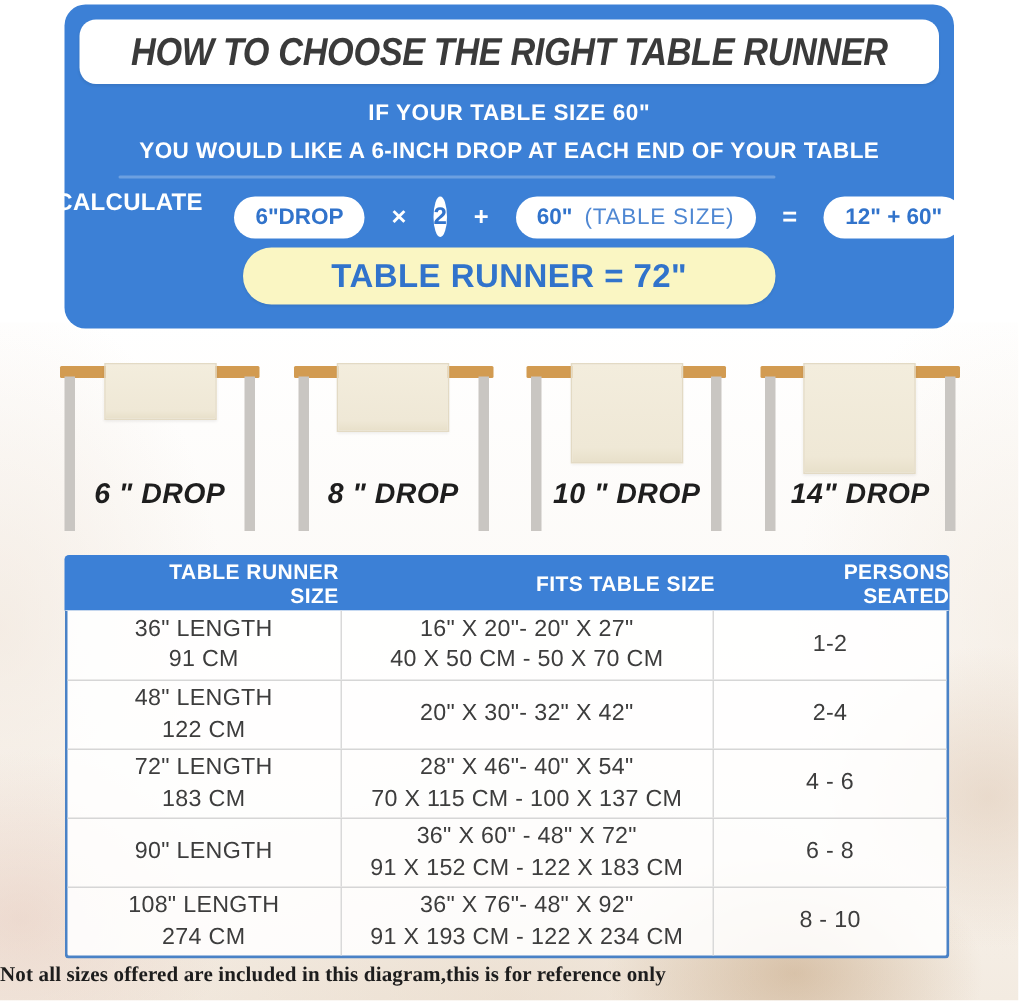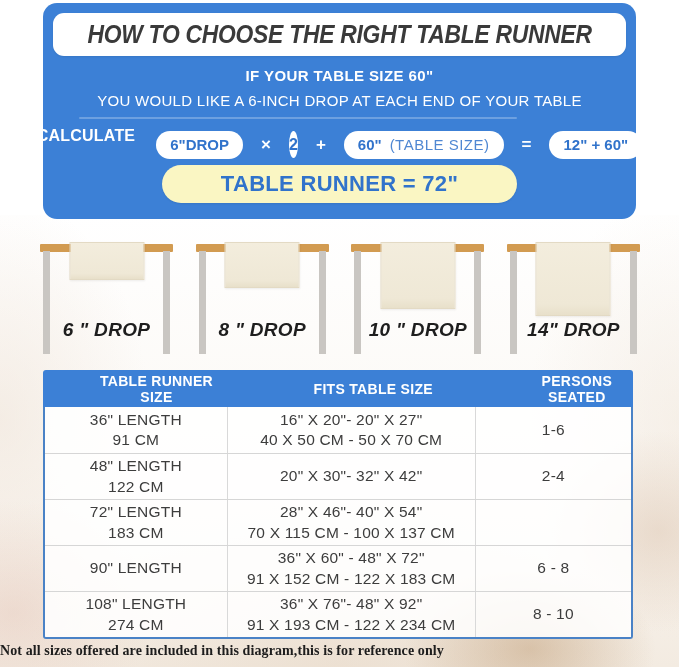--- a/index.html
+++ b/index.html
@@ -31,21 +31,21 @@
     background:#fff; border-radius:11px;
     display:flex; align-items:center; 
     box-shadow:0 1px 2px rgba(0,0,0,.08);
   }
   .title-box span {
     font-style:italic; font-weight:700; font-size:26px; color:var(--ink,#3a3a3a);
     white-space:nowrap; letter-spacing:-.3px; transform:scaleX(.88);
   }
   .intro { position:absolute; top:64px; left:0; right:0; text-align:center; color:#fff; }
   .intro .l1 { font-size:15px; font-weight:600; letter-spacing:.4px; }
-  .intro .l2 { font-size:15px; font-weight:400; letter-spacing:.3px; margin-top:8px; }
+  .intro .l2 { font-size:15px; font-weight:700; letter-spacing:.3px; margin-top:8px; }
   .divider {
     position:absolute; top:114px; left:6%; width:74%; height:2px;
     background:rgba(255,255,255,.25); border-radius:1px;
   }
   .calc-row {
     position:absolute; top:127px; left:0; right:0; height:29px;
     display:flex; align-items:center; justify-content:center; gap:18px;
   }
   .calc-label { color:#fff; font-weight:700; font-size:16px; letter-spacing:.2px; margin-right:3px; }
   .pill {
@@ -93,21 +93,21 @@
     letter-spacing:.3px;
   }
 
   
   .size-table { position:absolute; left:43px; top:370px; width:590px; }
   .st-header {
     display:flex; align-items:center; height:37px;
     background:var(--blue,#3c80d6); border-radius:3px 3px 0 0;
   }
   .st-header .hc {
-    text-align:center; color:#fff; font-weight:700; font-size:14px; letter-spacing:.3px;padding-left:44px;
+    text-align:right; color:#fff; font-weight:700; font-size:14px; letter-spacing:.3px;padding-left:44px;
   }
   .c1 { width:31%; } .c2 { width:42.5%; } .c3 { width:26.5%; }
   .st-body {
     border:2px solid #4a82c6; border-top:none; border-radius:0 0 3px 3px;
     background:rgba(255,255,255,.87);
   }
   .st-row { display:flex; height:46px; }
   .st-row + .st-row { border-top:1px solid #d6d6d6; }
   .st-cell {
     display:flex; flex-direction:column; justify-content:center; text-align:center;
@@ -190,41 +190,42 @@
   <div class="st-body">
     <div class="st-row">
       <div class="st-cell c1">
           <span>36" LENGTH</span>
           <span>91 CM</span>
         </div>
       <div class="st-cell c2">
           <span>16" X 20"- 20" X 27"</span>
           <span>40 X 50 CM - 50 X 70 CM</span>
         </div>
-      <div class="st-cell c3">1-6</div>
+      <div class="st-cell c3">1-2</div>
     </div>
     <div class="st-row">
       <div class="st-cell c1">
           <span>48" LENGTH</span>
           <span>122 CM</span>
         </div>
       <div class="st-cell c2">
           <span>20" X 30"- 32" X 42"</span>
         </div>
       <div class="st-cell c3">2-4</div>
     </div>
     <div class="st-row">
       <div class="st-cell c1">
           <span>72" LENGTH</span>
           <span>183 CM</span>
         </div>
       <div class="st-cell c2">
           <span>28" X 46"- 40" X 54"</span>
           <span>70 X 115 CM - 100 X 137 CM</span>
         </div>
+      <div class="st-cell c3">4 - 6</div>
     </div>
     <div class="st-row">
       <div class="st-cell c1">
           <span>90" LENGTH</span>
         </div>
       <div class="st-cell c2">
           <span>36" X 60" - 48" X 72"</span>
           <span>91 X 152 CM - 122 X 183 CM</span>
         </div>
       <div class="st-cell c3">6 - 8</div>

